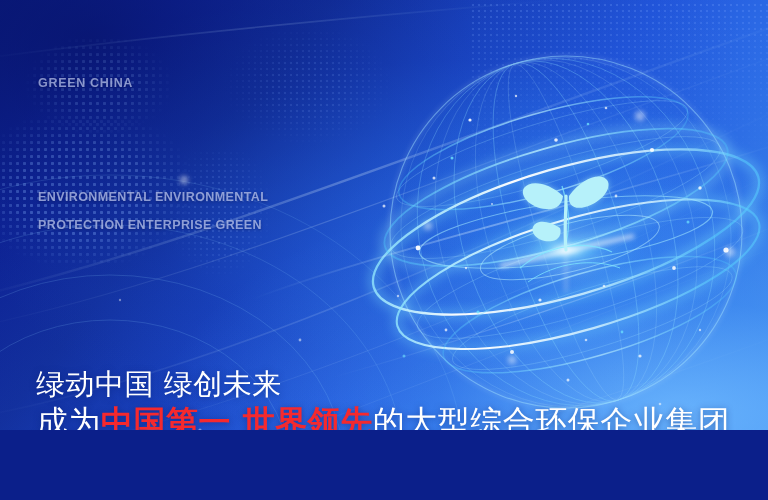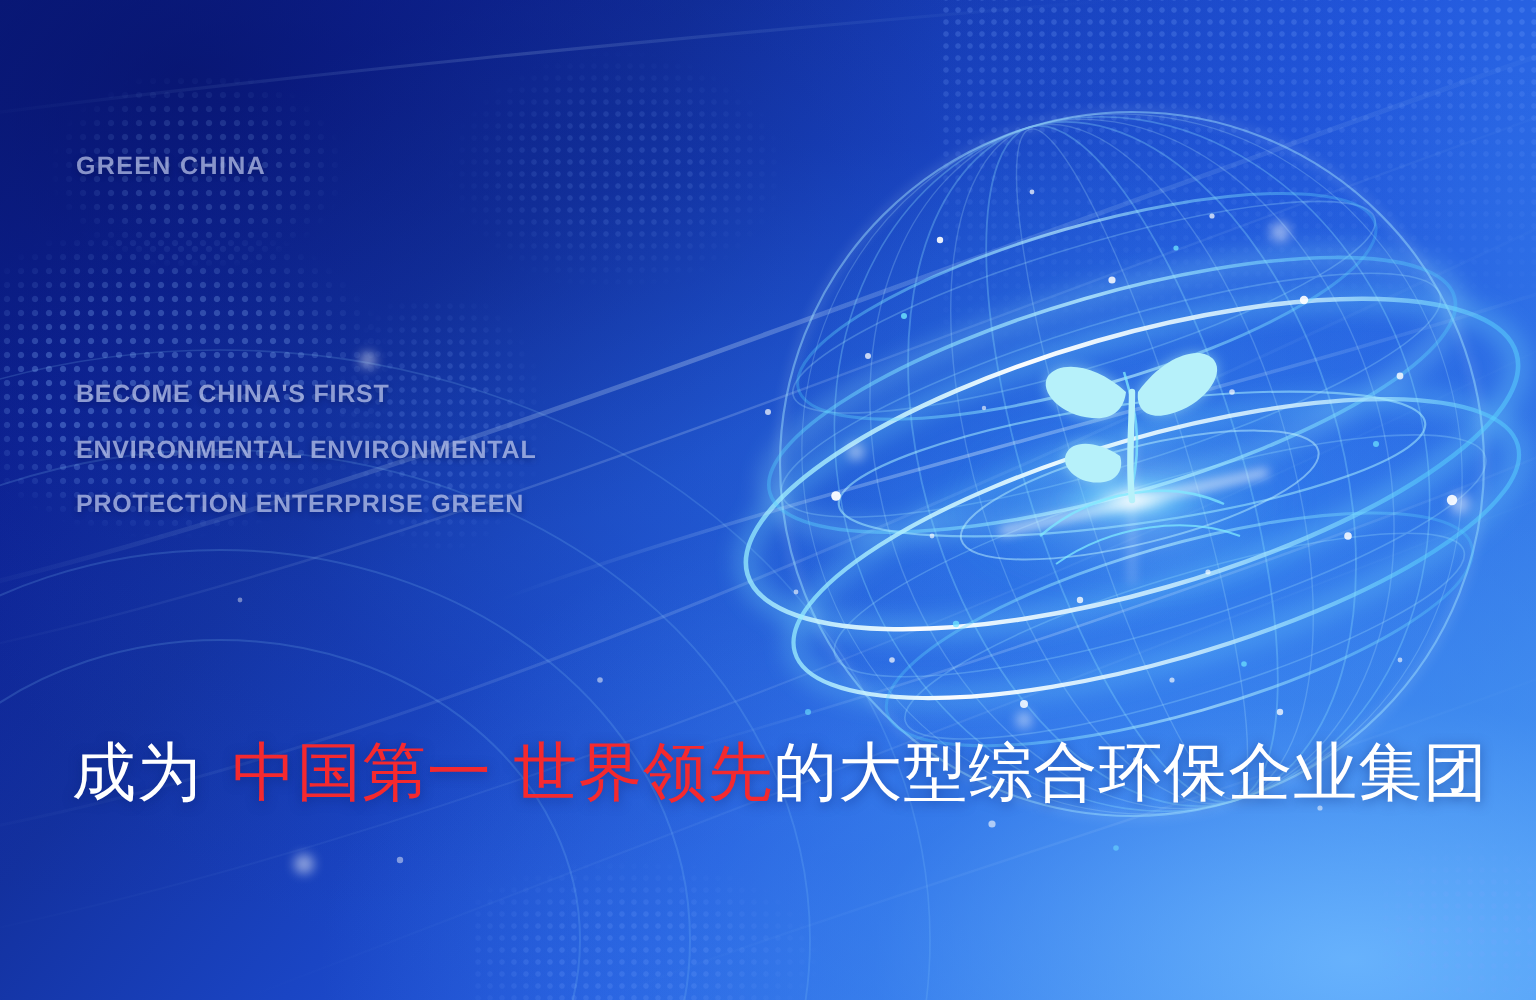--- a/index.html
+++ b/index.html
@@ -1,20 +1,20 @@
 <!DOCTYPE html>
 <html><head>
 <meta charset="utf-8">
 <style>
   html,body{margin:0;padding:0;background:#0b1f8a;}
   *{box-sizing:border-box;}
 
   #banner{
     position:relative;
-    width:768px;height:500px;
+    width:768px;height:430px;
     overflow:hidden;
     font-family:"Liberation Sans","DejaVu Sans",sans-serif;
     background:
       radial-gradient(ellipse 120% 100% at 88% 96%, rgba(110,185,255,0.85) 0%, rgba(70,150,245,0.45) 26%, rgba(40,110,230,0.0) 56%),
       radial-gradient(ellipse 90% 80% at 60% 50%, rgba(45,120,235,0.60) 0%, rgba(30,85,210,0.18) 45%, rgba(0,0,0,0) 70%),
       linear-gradient(128deg,
         #0a1a7e 0%,
         #0e2397 16%,
         #13319f 30%,
         #1a45c4 46%,
@@ -86,21 +86,21 @@
   #headline-line1{
     font-size:29px;color:#ffffff;line-height:36px;
     letter-spacing:.5px;white-space:nowrap;
     text-shadow:0 1px 6px rgba(6,30,110,.5);
   }
   #headline-line2{
     font-size:32px;line-height:41px;color:#ffffff;
     letter-spacing:.5px;white-space:nowrap;font-weight:bold;
     text-shadow:0 1px 6px rgba(6,30,110,.5);
   }
-  #headline-line2 .accent{color:#f5292e;font-weight:normal;margin-left:15px;}
+  #headline-line2 .accent{color:#f5292e;font-weight:bold;}
   #headline-line2 .plain{font-weight:normal;text-align:center;}
 </style>
 </head>
 <body>
 
 <div id="banner">
 
   <div class="dots" id="map-a"></div>
   <div class="dots" id="map-b"></div>
   <div class="dots fine" id="map-c"></div>
@@ -304,22 +304,22 @@
       <path d="M560,228 C548,220 536,220 533,227 C530,234 540,243 552,241 C559,240 562,234 560,228 Z"></path>
     </g>
     <path d="M566,196 C566,214 564,232 566,250" stroke="#b6f1fa" stroke-width="3.2" fill="none" stroke-linecap="round"></path>
   </svg>
 
   <div id="tagline-top">
     <div>GREEN CHINA</div>
   </div>
 
   <div id="tagline-mission">
-    <div>BECOME CHINA'S FIRST</div>
     <div>ENVIRONMENTAL ENVIRONMENTAL</div>
     <div>PROTECTION ENTERPRISE GREEN</div>
   </div>
 
   <div id="headline">
+    <div id="headline-line1">绿动中国 绿创未来</div>
     <div id="headline-line2"><span class="plain">成为</span><span class="accent">中国第一 世界领先</span><span class="plain">的大型综合环保企业集团</span></div>
   </div>
 
 </div>
 
 </body></html>

